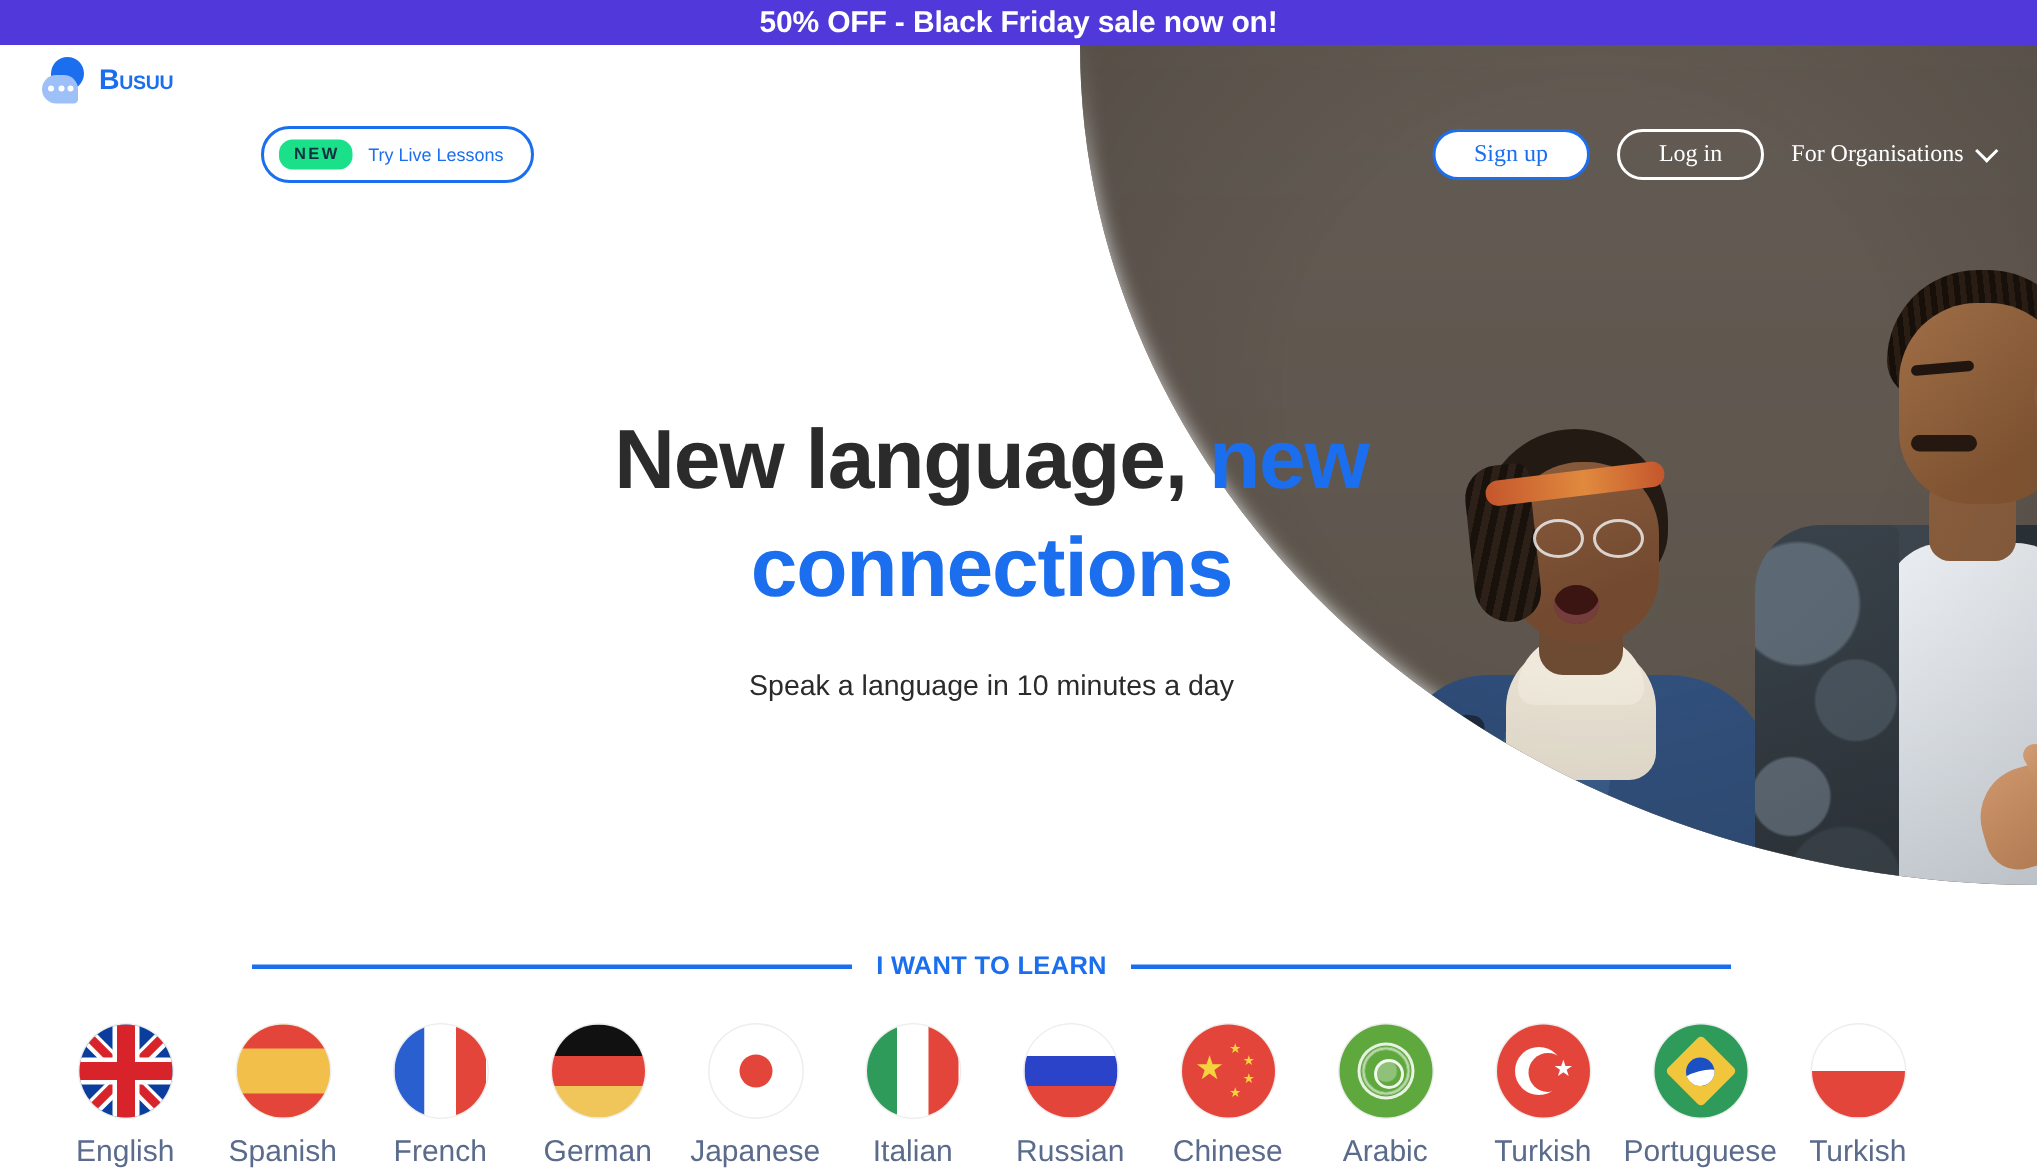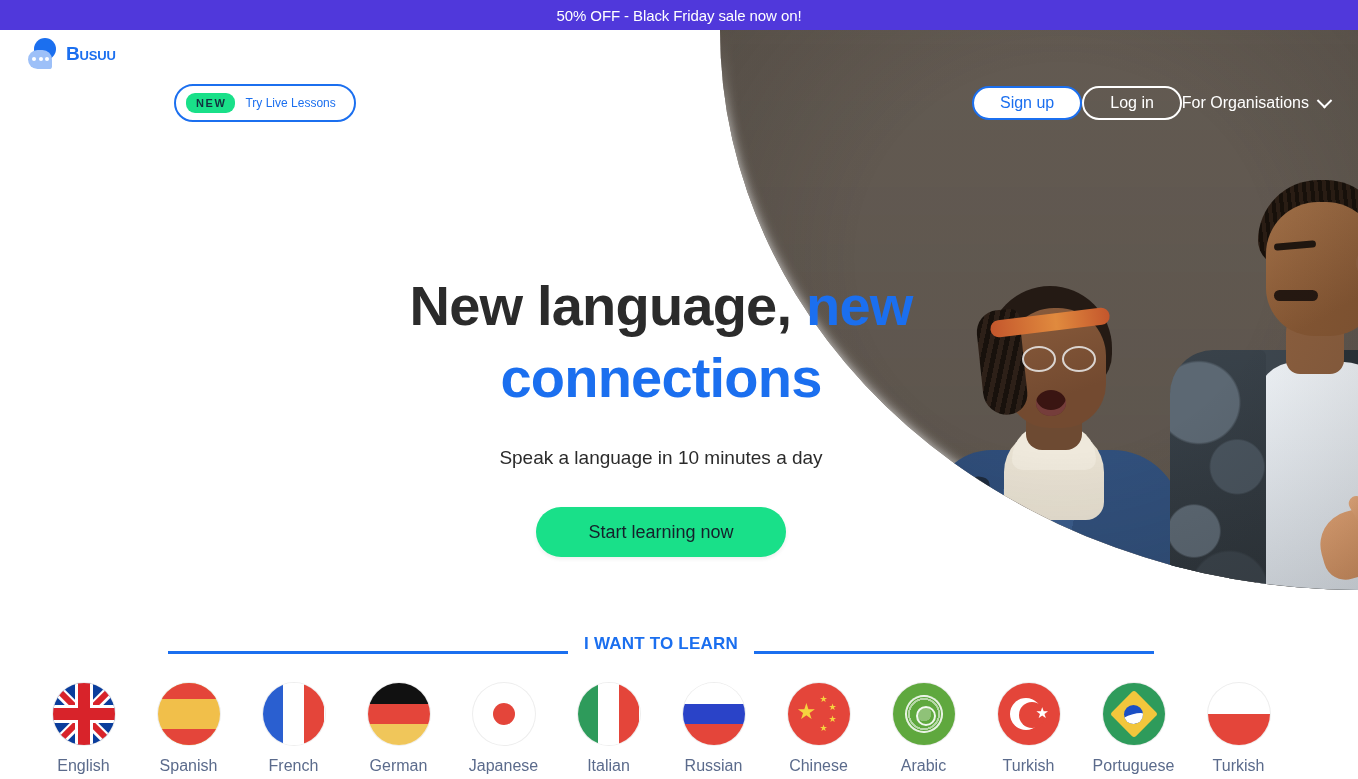--- a/index.html
+++ b/index.html
@@ -29,22 +29,22 @@
     width: 1358px;
     height: 30px;
     background: #5038DB;
     display: flex;
     align-items: center;
     justify-content: center;
     z-index: 40;
   }
   .promo-banner-text {
     color: #ffffff;
-    font-size: 15px;
-    font-weight: normal;
+    font-size: 20px;
+    font-weight: bold;
     letter-spacing: -0.1px;
     white-space: nowrap;
   }
 
   
   .hero-photo-wrap {
     position: absolute;
     top: 30px;
     left: 0;
     width: 1358px;
@@ -301,20 +301,22 @@
   .live-pill-label {
     color: #1B6FEF;
     font-size: 12px;
   }
 
   
   .header-nav {
     position: absolute;
     right: 24px; top: 56px;
     display: flex;
+    gap: 18px;
+    font-family: Liberation Serif, serif;
   }
   .btn-signup {
     background: #ffffff;
     color: #1B6FEF;
     border: 2px solid #1B6FEF;
     border-radius: 19px;
     height: 34px;
     padding: 0 26px;
     font-size: 16px;
     cursor: pointer;
@@ -385,21 +387,21 @@
     font-family: inherit;
     box-shadow: 0 2px 4px rgba(0,0,0,0.07);
   }
 
   
   .learn-divider {
     position: absolute;
     top: 634px; left: 0;
     width: 1322px;
     display: flex;
-    align-items: flex-end;
+    align-items: center;
     justify-content: center;
     gap: 16px;
     z-index: 20;
   }
   .learn-divider .rule {
     height: 3px;
     width: 400px;
     background: #1B6FEF;
   }
   .learn-divider-label {
@@ -430,21 +432,21 @@
   }
   .flag {
     width: 62px; height: 62px;
     border-radius: 50%;
     overflow: hidden;
     position: relative;
     box-shadow: 0 0 0 1px rgba(0,0,0,0.07);
     flex: none;
   }
   .lang-label {
-    font-size: 16px;
+    font-size: 20px;
     color: #5B6B8C;
     white-space: nowrap;
   }
 
   
   .flag-en { background: #0A3D9C; }
   .flag-en .d1, .flag-en .d2 {
     position: absolute; left: -14px; top: 28px; width: 90px; height: 11px; background: #fff;
   }
   .flag-en .d1 { transform: rotate(45deg); }
@@ -621,21 +623,20 @@
 
   </div>
 
   <div class="hero-content">
     <h1 class="hero-title">
       <span>New language,</span>
       <span class="accent">new</span>
       <span class="accent">connections</span>
     </h1>
     <p class="hero-sub">Speak a language in 10 minutes a day</p>
-    <button class="cta-button">Start learning now</button>
   </div>
 
   <div class="learn-divider">
     <span class="rule"></span>
     <span class="learn-divider-label">I WANT TO LEARN</span>
     <span class="rule"></span>
   </div>
 
   <div class="lang-row">
 

